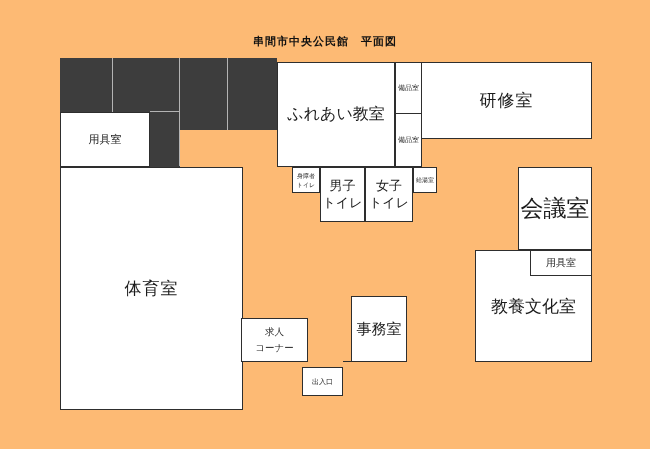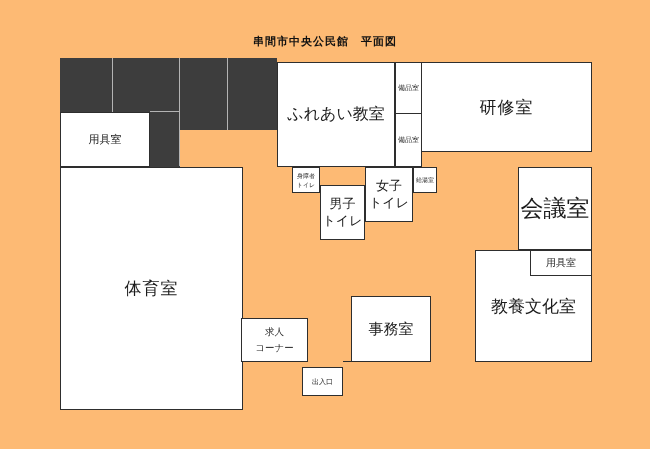--- a/index.html
+++ b/index.html
@@ -26,29 +26,29 @@
 
   
   .room{position:absolute;background:#fff;border:1px solid #2e2e2e;box-sizing:border-box;
         display:flex;align-items:center;justify-content:center;text-align:center;
         color:#1b1b1b;white-space:pre-line;}
   .r-yogu-ul{left:60px;top:112px;width:90px;height:55px;font-size:11px;}
   .r-taiiku{left:60px;top:167px;width:183px;height:243px;font-size:17px;letter-spacing:1px;}
   .r-fureai{left:277px;top:62px;width:118px;height:105px;font-size:16px;}
   .r-bihin1{left:395px;top:62px;width:27px;height:52px;font-size:7px;}
   .r-bihin2{left:395px;top:113px;width:27px;height:54px;font-size:7px;}
-  .r-kenshu{left:421px;top:62px;width:171px;height:90px;font-size:17px;letter-spacing:1px;}
+  .r-kenshu{left:421px;top:62px;width:171px;height:77px;font-size:17px;letter-spacing:1px;}
   .r-shinsho{left:292px;top:167px;width:28px;height:26px;font-size:6px;line-height:1.5;}
-  .r-danshi{left:320px;top:167px;width:45px;height:55px;font-size:13px;line-height:1.3;margin-top:18px;}
+  .r-danshi{left:320px;top:167px;width:45px;height:55px;font-size:13px;line-height:1.3;}
   .r-joshi{left:365px;top:167px;width:48px;height:55px;font-size:13px;line-height:1.3;}
   .r-kyuto{left:413px;top:167px;width:24px;height:26px;font-size:6px;}
   .r-kaigi{left:518px;top:167px;width:74px;height:83px;font-size:23px;}
   .r-kyoyo{left:475px;top:250px;width:117px;height:112px;font-size:17px;}
   .r-yogu-r{left:530px;top:250px;width:62px;height:26px;font-size:10px;}
-  .r-jimu{left:351px;top:296px;width:80px;height:66px;font-size:15px;}
+  .r-jimu{left:351px;top:296px;width:56px;height:66px;font-size:15px;}
   .r-shogai{left:415px;top:296px;width:60px;height:66px;font-size:8.5px;line-height:1.7;}
   .r-kyujin{left:241px;top:318px;width:67px;height:44px;font-size:9.5px;line-height:1.7;}
   .r-deiri{left:302px;top:331px;width:41px;height:29px;font-size:7px;margin-top:36px;}
 </style>
 </head>
 <body>
 
 <div class="canvas">
 
   <div class="title">串間市中央公民館　平面図</div>

